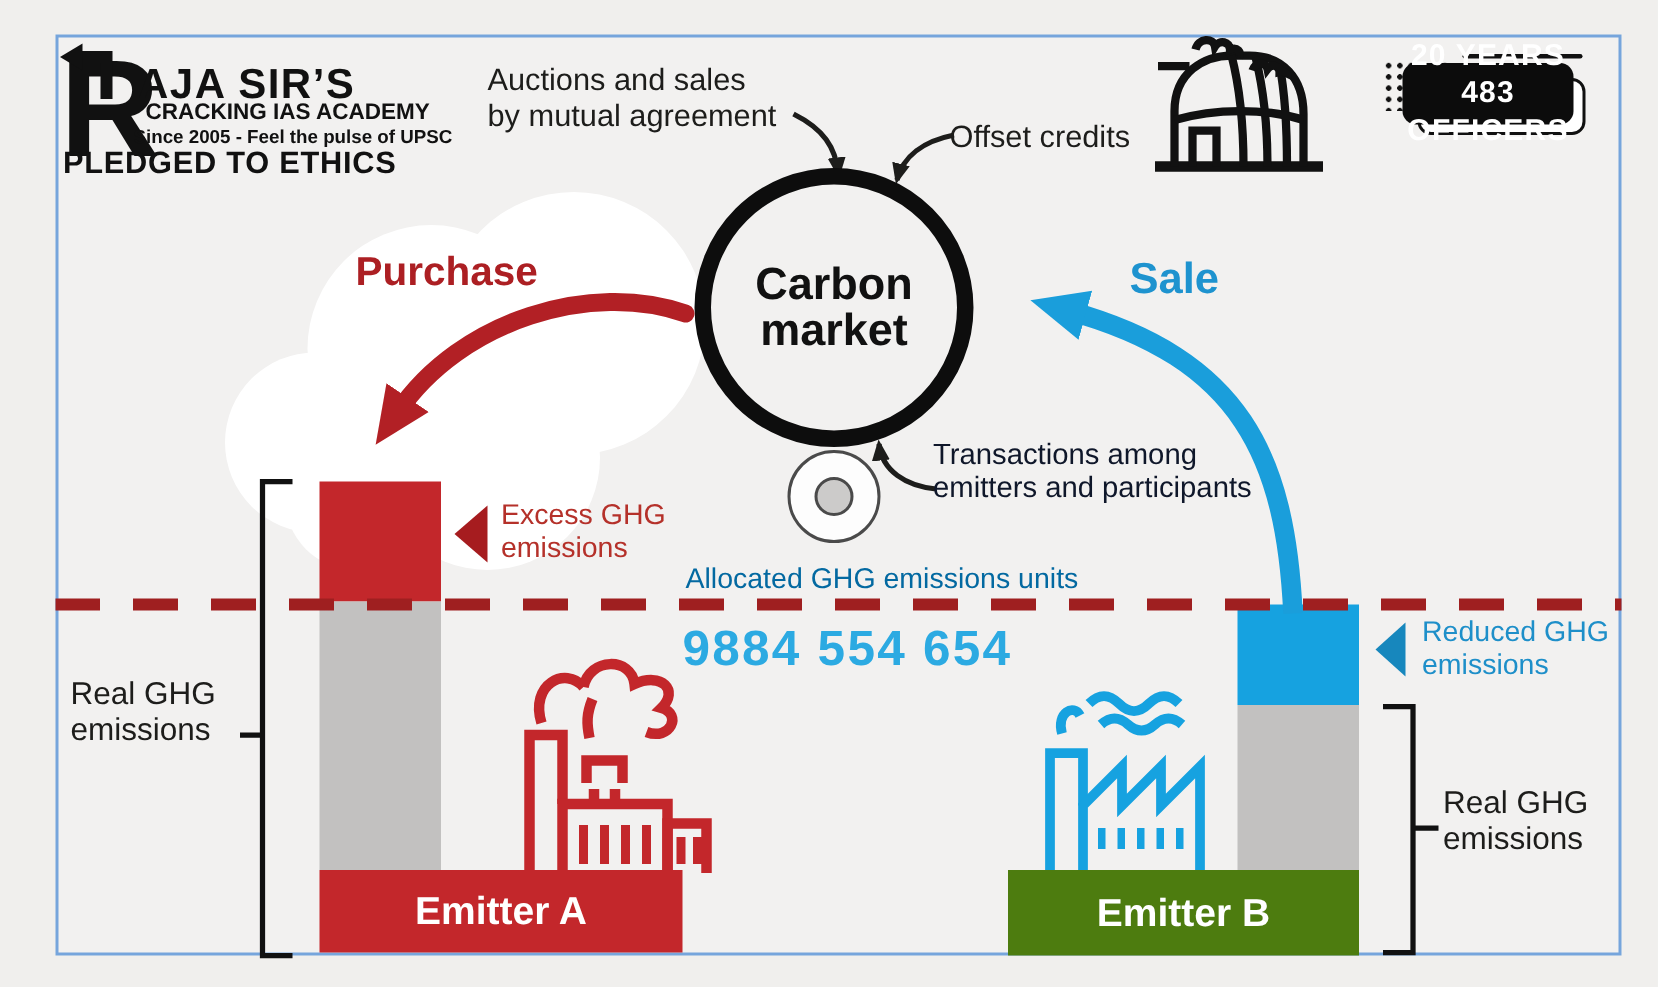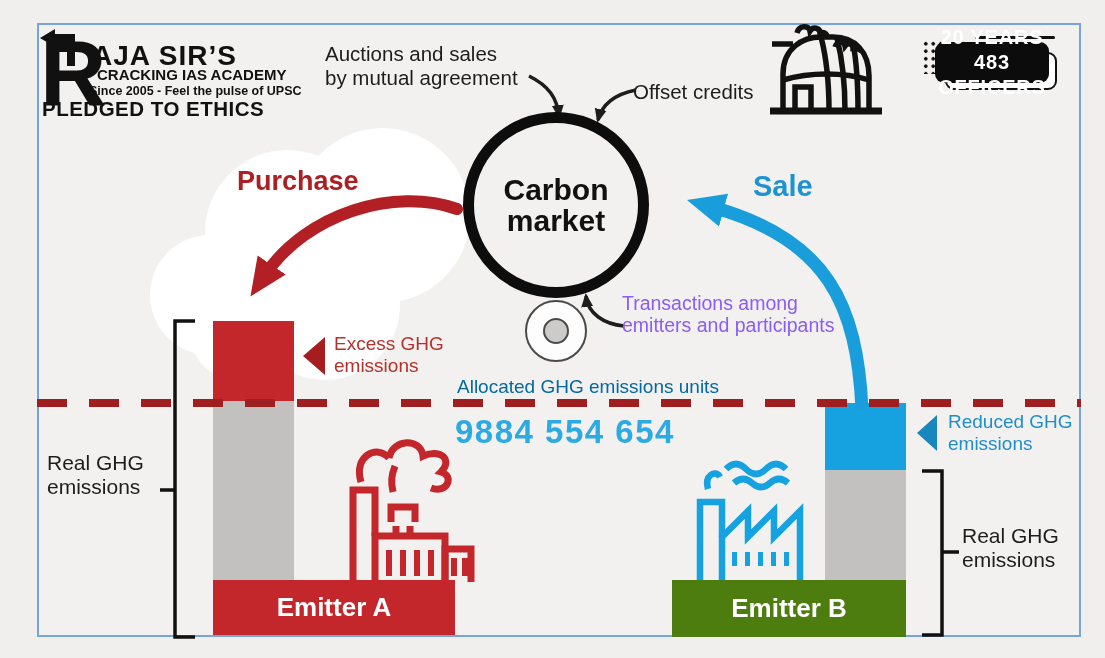--- a/index.html
+++ b/index.html
@@ -15,21 +15,21 @@
   .logo-r { left:40px; top:34px; font-size:92px; font-weight:bold; line-height:0.85; color:#111; z-index:6; letter-spacing:-4px; }
   .logo-brand { left:92px; top:40px; font-size:28px; font-weight:bold; color:#111; z-index:7; letter-spacing:1px; }
   .logo-tag1 { left:97px; top:66px; font-size:15px; font-weight:bold; color:#111; z-index:7; }
   .logo-tag2 { left:89px; top:84px; font-size:12.5px; font-weight:bold; color:#111; z-index:7; }
   .logo-pledge { left:42px; top:97px; font-size:20.5px; font-weight:bold; color:#111; z-index:7; letter-spacing:0.5px; }
   .logo-arrow { left:40px; top:26px; z-index:8; }
 
   
   .auctions { left:325px; top:42px; font-size:20.5px; color:#1d1d1b; line-height:1.15; z-index:5; }
   .offset { left:633px; top:80px; font-size:20.5px; color:#1d1d1b; z-index:5; }
-  .transactions { left:622px; top:292px; font-size:19.5px; color:#8b5cf6; line-height:1.15; z-index:5; }
+  .transactions { left:622px; top:292px; font-size:19.5px; color:#0f172a; line-height:1.15; z-index:5; }
 
   
   .greenhouse { left:768px; top:22px; z-index:5; }
   .dots { left:922px; top:40px; width:46px; height:34px; z-index:5;
           background:radial-gradient(#111 1.7px, transparent 1.9px); background-size:7.5px 7.5px; }
   .badge-line { left:975px; top:36px; width:80px; height:3px; background:#111; border-radius:2px; z-index:5; }
   .badge-ghost { left:945px; top:52px; width:112px; height:38px; border:2.5px solid #111; border-radius:9px; background:#fff; z-index:5; }
   .badge-card { left:935px; top:42px; width:114px; height:41px; background:#0c0c0c; border-radius:9px; z-index:6;
                 color:#fff; font-weight:bold; font-size:20px; letter-spacing:0.8px; text-align:center;
                 display:flex; flex-direction:column; justify-content:center; line-height:1.25; }

